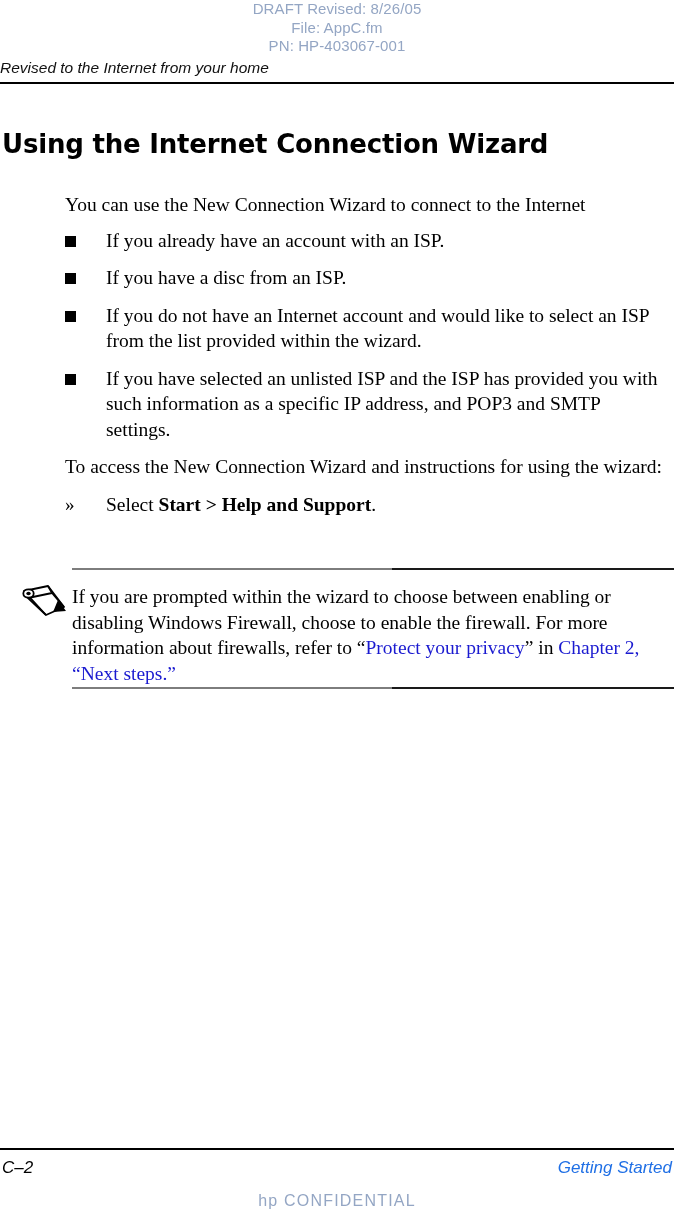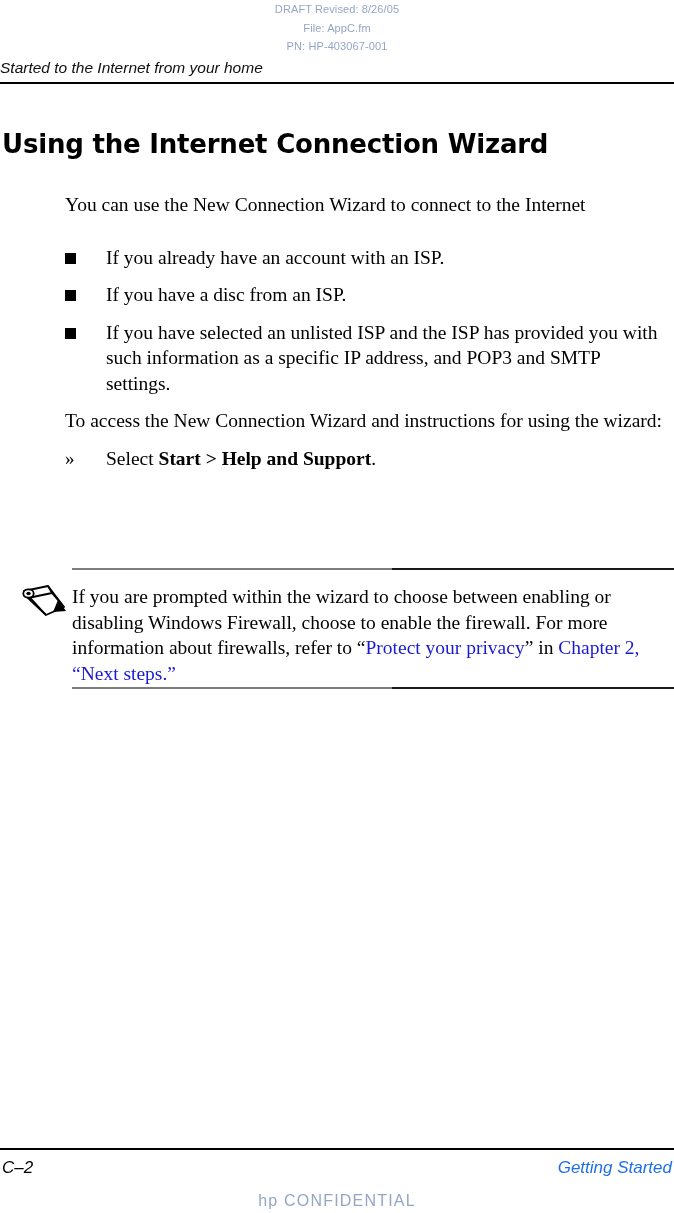--- a/index.html
+++ b/index.html
@@ -17,21 +17,21 @@
   }
 
   
   .draft-header {
     position: absolute;
     top: 0;
     left: 0;
     width: 674px;
     text-align: center;
     font-family: "Liberation Sans", "DejaVu Sans", sans-serif;
-    font-size: 11px;
+    font-size: 15px;
     line-height: 18.5px;
     color: #94a6c4;
     letter-spacing: 0.1px;
   }
   .draft-header div { white-space: nowrap; }
 
   
   .running-head {
     position: absolute;
     top: 58px;
@@ -82,21 +82,21 @@
   }
   .para {
     font-size: 19.5px;
     line-height: 25.5px;
     margin: 0 0 10px 0;
     color: #000000;
   }
   .para.tight { margin-bottom: 0; }
 
   .bullet-list {
-    margin: 27px 0 0 0;
+    margin: 10px 0 0 0;
     padding: 0;
     list-style: none;
   }
   .bullet-item {
     position: relative;
     padding-left: 41px;
     font-size: 19.5px;
     line-height: 25.5px;
     margin-bottom: 12px;
   }
@@ -211,41 +211,42 @@
 </head>
 <body>
 
 <div class="draft-header">
   <div>DRAFT Revised: 8/26/05</div>
   <div>File: AppC.fm</div>
   <div>PN: HP-403067-001</div>
 </div>
 
 <div class="running-head">
-  <div class="running-head-text">Started to the Internet from your home</div>
+  <div class="running-head-text">Revised to the Internet from your home</div>
   <div class="running-head-rule"></div>
 </div>
 
 <div class="section-title">Using the Internet Connection Wizard</div>
 
 <div class="content">
 
   <p class="para">You can use the New Connection Wizard to connect to the Internet</p>
 
   <ul class="bullet-list">
     <li class="bullet-item">
       <span class="bullet-marker"></span>
       <span>If you already have an account with an ISP.</span>
     </li>
     <li class="bullet-item">
       <span class="bullet-marker"></span>
       <span>If you have a disc from an ISP.</span>
     </li>
     <li class="bullet-item">
       <span class="bullet-marker"></span>
+      <span>If you do not have an Internet account and would like to select an ISP from the list provided within the wizard.</span>
     </li>
     <li class="bullet-item">
       <span class="bullet-marker"></span>
       <span>If you have selected an unlisted ISP and the ISP has provided you with such information as a specific IP address, and POP3 and SMTP settings.</span>
     </li>
   </ul>
 
   <p class="para tight">To access the New Connection Wizard and instructions for using the wizard:</p>
 
   <ul class="steps-list">

